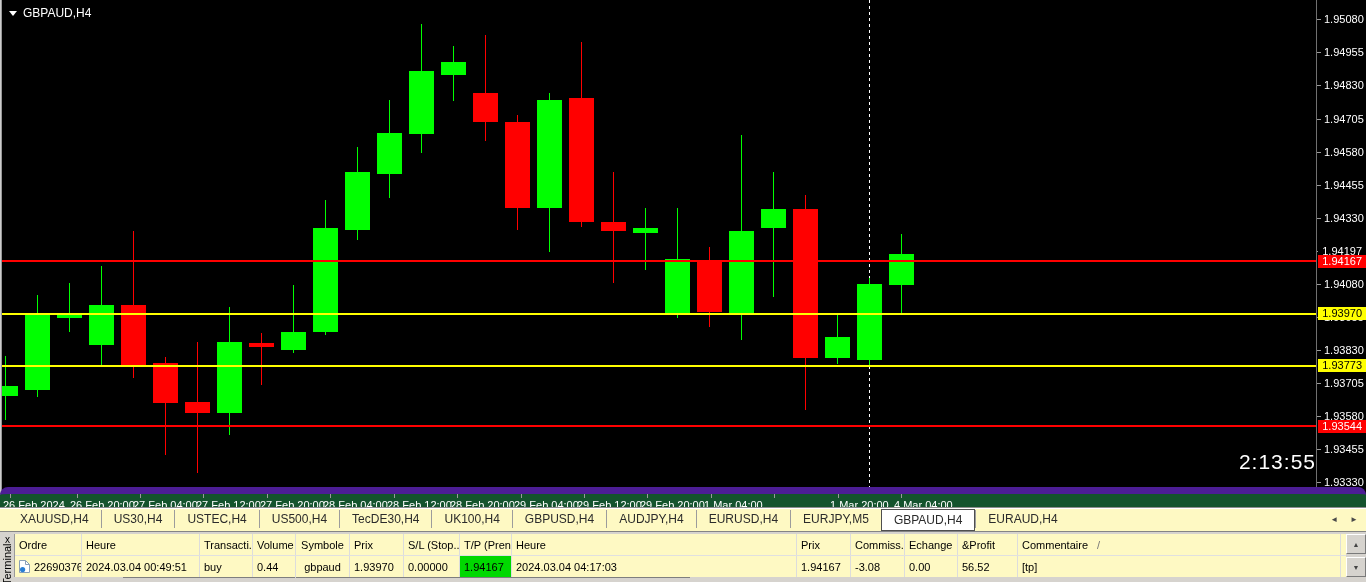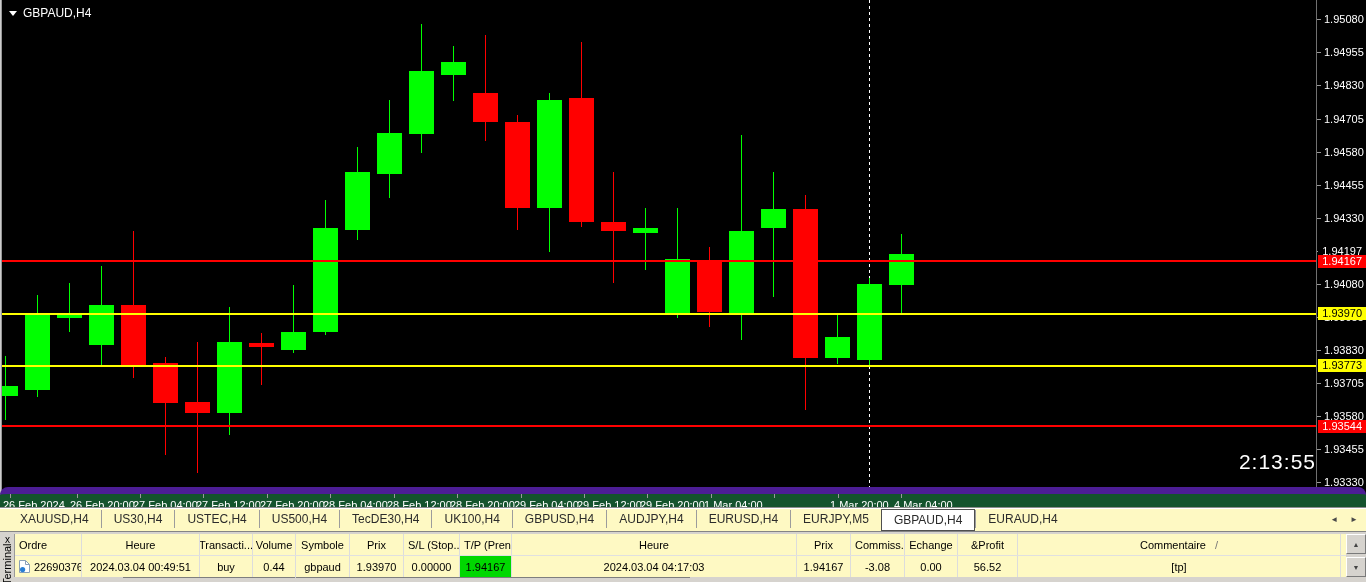--- a/index.html
+++ b/index.html
@@ -49,21 +49,21 @@
   .ttitle{position:absolute;left:1px;top:53px;transform:rotate(-90deg);transform-origin:0 0;
           font-size:11px;color:#000;white-space:nowrap;}
   .ttable{position:absolute;left:14px;top:2px;width:1332px;background:#fff;
           border-left:1px solid #9a9a9a;box-sizing:border-box;}
   .thead,.trow{display:flex;height:21px;background:#fef9c3;}
   .thead{border-bottom:1px solid #e0e0e0;}
   .trow{border-bottom:1px solid #bdbdbd;}
   .hcell,.dcell{box-sizing:border-box;border-right:1px solid #dcdcdc;font-size:11px;color:#000;
                 line-height:20px;padding:0 4px;white-space:nowrap;overflow:hidden;
                 display:flex;align-items:center;}
-  .al{justify-content:flex-start;} .ac{justify-content:center;} .ar{justify-content:center;}
+  .al{justify-content:flex-start;} .ac{justify-content:center;} .ar{justify-content:flex-start;}
   .slash{color:#777;margin-left:9px;}
   .tpcell{color:#000;}
   .ordericon{margin-right:4px;flex:0 0 auto;}
   .sbar{position:absolute;right:0;top:2px;width:20px;height:43px;}
   .sbtn{position:absolute;left:0;width:20px;height:20px;background:#d6d3ce;
         border:1px solid;border-color:#ffffff #7a7a7a #7a7a7a #ffffff;box-sizing:border-box;
         display:flex;align-items:center;justify-content:center;font-size:7px;color:#444;}
   .statusstrip{position:absolute;left:14px;top:45px;width:1352px;height:6px;background:#d6d3ce;}
   .sseg{position:absolute;top:0;height:5px;border-top:1px solid #7e7e7e;background:#d6d3ce;}
 </style>

